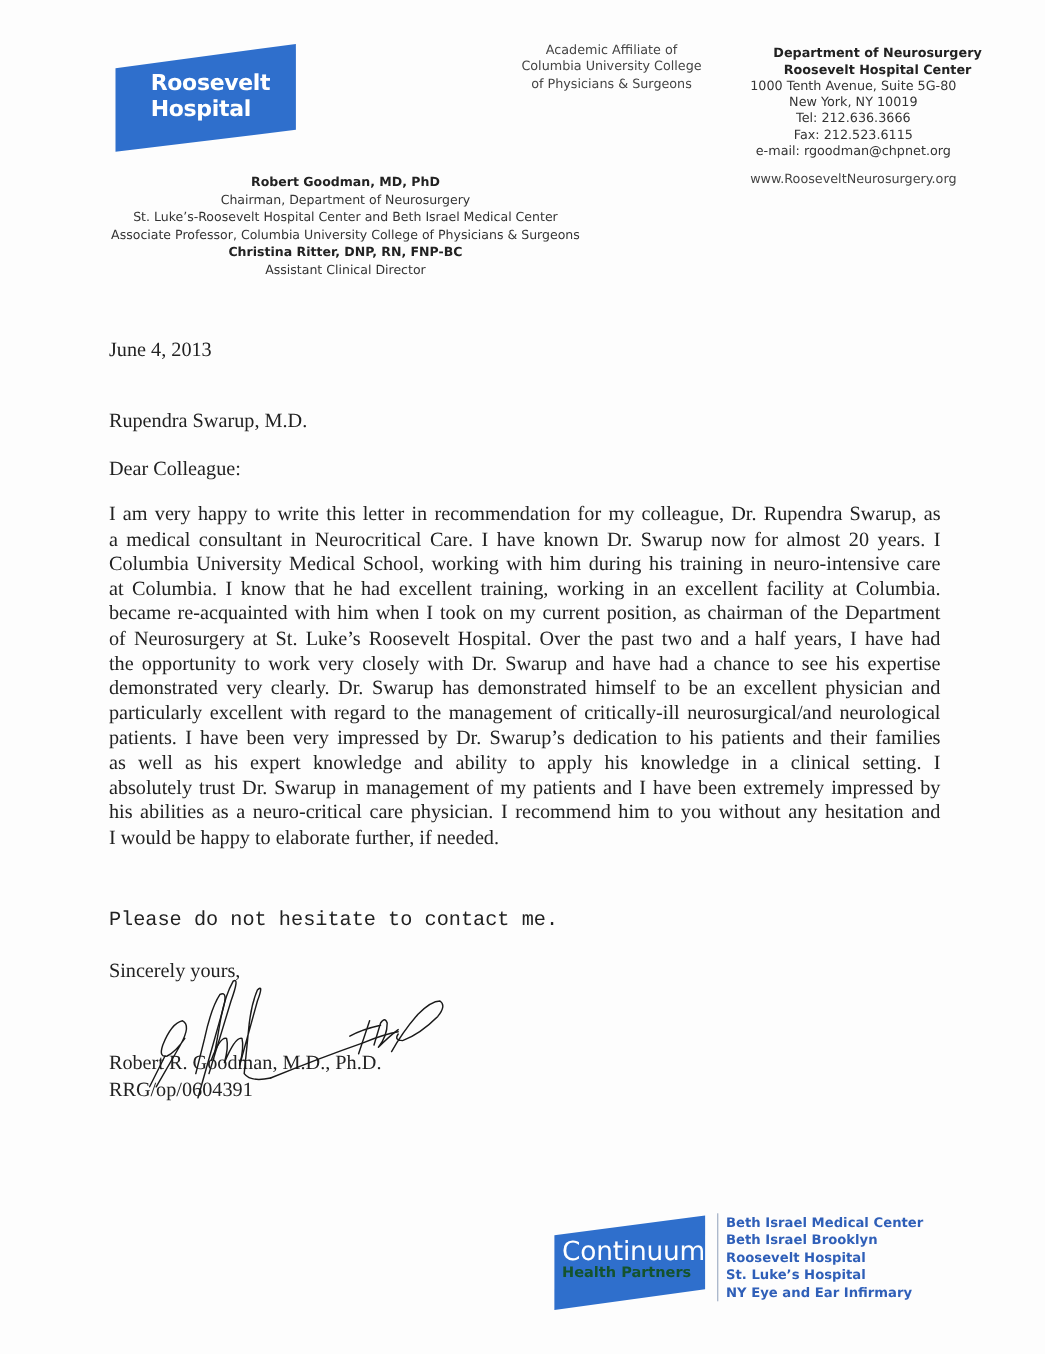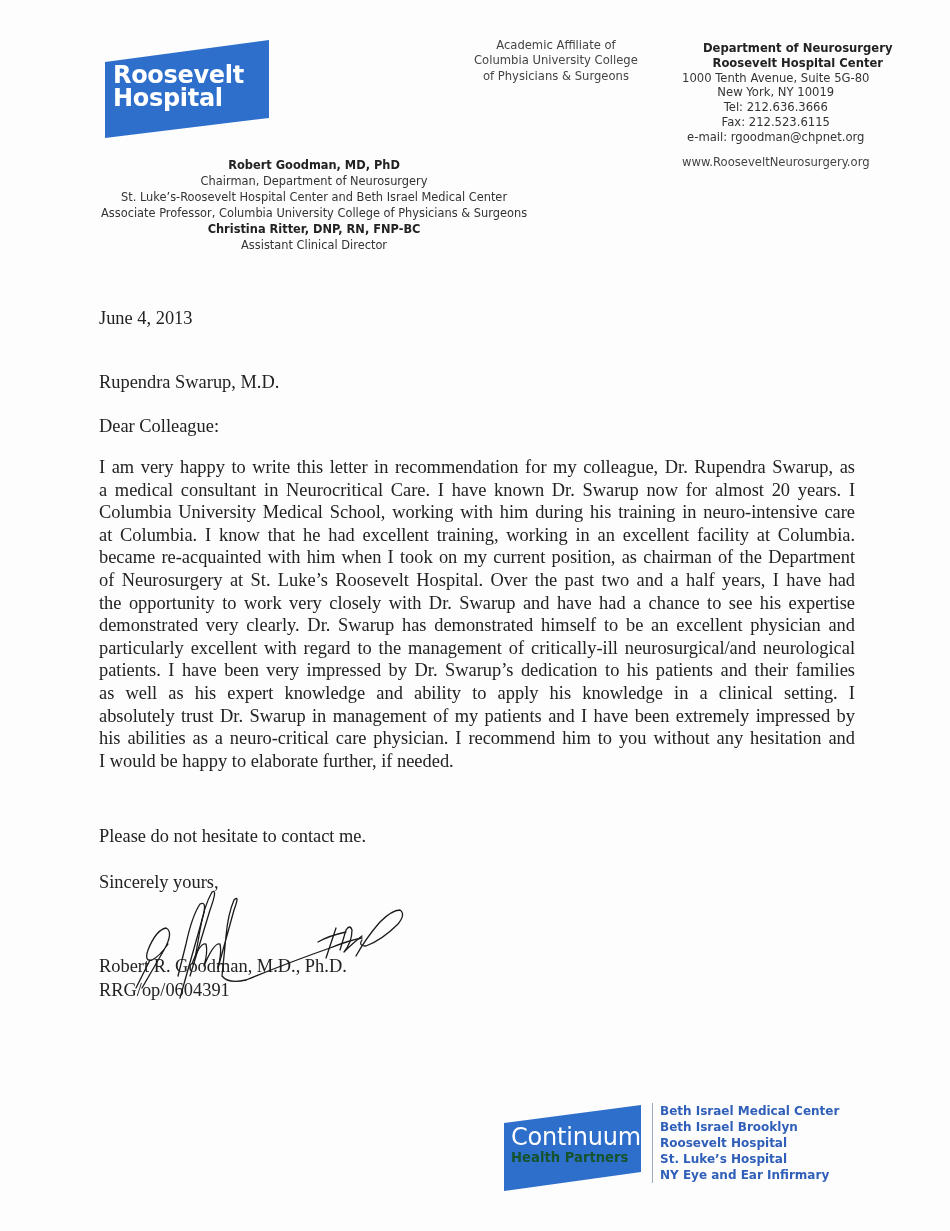--- a/index.html
+++ b/index.html
@@ -4,21 +4,21 @@
 <style>
   html, body { margin: 0; padding: 0; background: #ffffff; }
   body { width: 950px; height: 1231px; position: relative; overflow: hidden; }
   .page { position: absolute; left: 0; top: 0; width: 950px; height: 1231px; background: #fdfdfd; }
 
   .sans { font-family: "DejaVu Sans", "Liberation Sans", sans-serif; text-align: center; }
 
   
   .logo-rh { position: absolute; left: 104px; top: 40px; width: 166px; height: 99px; }
   .logo-rh svg { position: absolute; left: 0; top: 0; }
-  .logo-rh .txt { position: absolute; left: 9px; top: 24px; color: #fff; font-family: "DejaVu Sans", sans-serif; font-weight: bold; font-size: 24px; line-height: 23px; letter-spacing: -0.3px; }
+  .logo-rh .txt { position: absolute; left: 33px; top: 24px; color: #fff; font-family: "DejaVu Sans", sans-serif; font-weight: bold; font-size: 20px; line-height: 23px; letter-spacing: -0.3px; }
 
   
   .affiliate { position: absolute; left: 474px; top: 38px; font-size: 11.6px; line-height: 15.4px; color: #444; }
   .affiliate div { white-space: nowrap; }
 
   
   .dept { position: absolute; left: 659px; top: 41px; font-size: 11.6px; line-height: 14.8px; color: #333; }
   .dept div { white-space: nowrap; }
   .dept .b { font-weight: bold; color: #222; margin-left: 44px; }
   .dept .web { margin-top: 10px; color: #444; }
@@ -29,21 +29,21 @@
   .staff .b { font-weight: bold; color: #222; }
 
   
   .letter { position: absolute; left: 99px; color: #222; font-family: "Liberation Serif", serif; font-size: 18.4px; white-space: nowrap; }
   .date { top: 308px; }
   .recipient { top: 372px; }
   .salutation { top: 416px; }
   .body-para { position: absolute; left: 99px; top: 456px; width: 756px; font-family: "Liberation Serif", serif; font-size: 18.4px; line-height: 22.6px; color: #222; }
   .body-para .ln { display: block; text-align: justify; text-align-last: justify; white-space: nowrap; height: 22.6px; }
   .body-para .ln.last { text-align-last: left; }
-  .closing { top: 826px; }
+  .closing { top: 826px; font-family: Liberation Mono, monospace; }
   .sincerely { top: 872px; }
   .signer { top: 956px; }
   .ref { top: 980px; }
 
   .signature { position: absolute; left: 130px; top: 880px; width: 280px; height: 120px; }
 
   
   .logo-ch { position: absolute; left: 503px; top: 1104px; width: 139px; height: 88px; }
   .logo-ch svg { position: absolute; left: 0; top: 0; }
   .logo-ch .t1 { position: absolute; left: 8px; top: 22px; color: #fff; font-family: "DejaVu Sans", sans-serif; font-weight: normal; font-size: 24px; line-height: 22px; letter-spacing: -0.2px; white-space: nowrap; }

